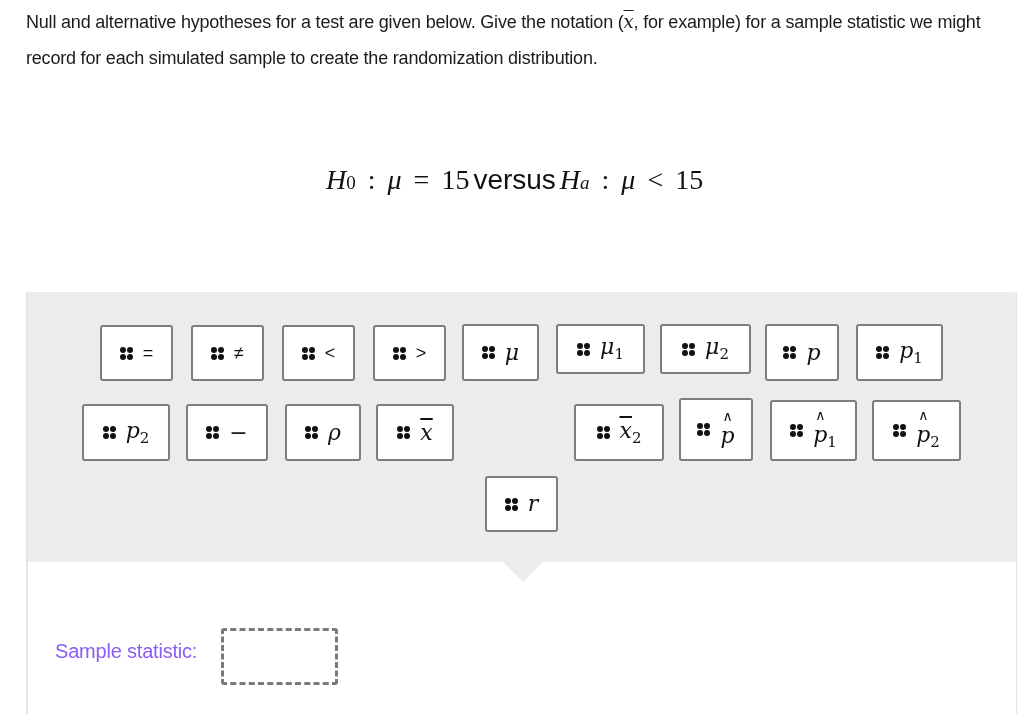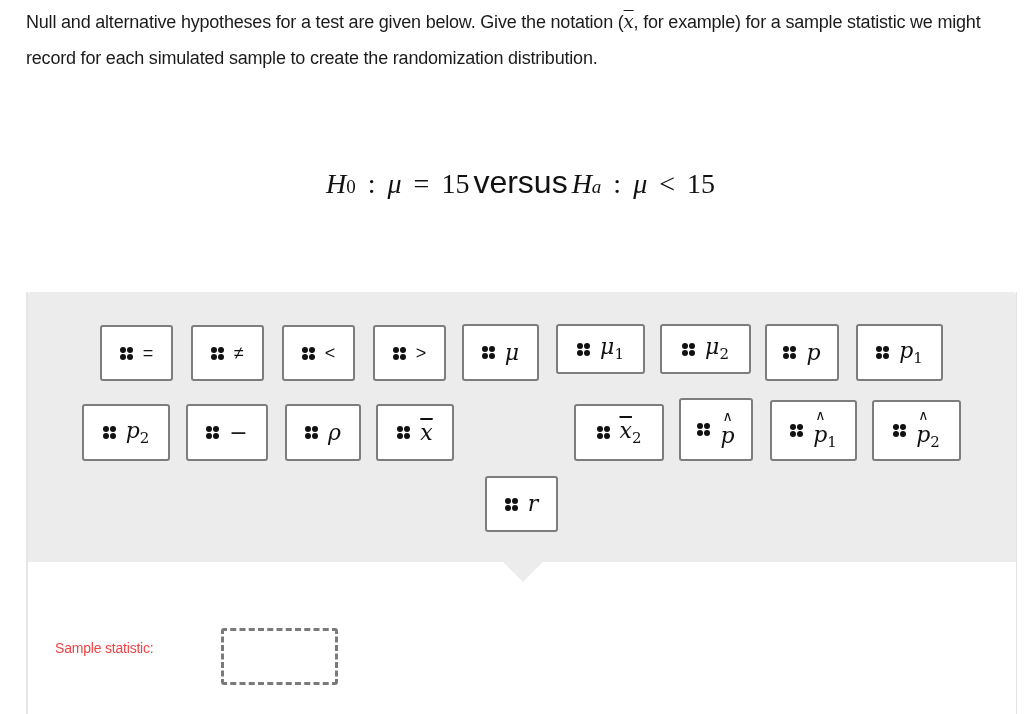--- a/index.html
+++ b/index.html
@@ -14,21 +14,21 @@
   }
   .xbar { font-family: "DejaVu Serif", serif; font-style: italic; text-decoration: overline; }
   .hyp {
     position: absolute; left: 326px; top: 164px; height: 40px;
     font-family: "Liberation Serif", "DejaVu Serif", serif; font-size: 28px; color: #111;
     white-space: nowrap; display: flex; align-items: baseline;
   }
   .hyp .it { font-style: italic; }
   .hyp sub { font-size: 19px; vertical-align: -5px; }
   .hyp .sp { display: inline-block; width: 12px; }
-  .hyp .word { font-family: "Liberation Sans", sans-serif; font-size: 32px; margin: 0 4px; }
+  .hyp .word { font-family: "Liberation Sans", sans-serif; font-size: 28px; margin: 0 4px; }
 
   .left-rule { position: absolute; left: 26px; top: 292px; width: 2px; height: 422px; background: #e6e6e6; }
   .palette {
     position: absolute; left: 28px; top: 292px; width: 988px; height: 270px;
     background: #ececec; border-radius: 3px 3px 0 0;
   }
   .caret {
     position: absolute; left: 503px; top: 562px; width: 0; height: 0;
     border-left: 20px solid transparent; border-right: 20px solid transparent;
     border-top: 20px solid #ececec;
@@ -49,21 +49,21 @@
     font-family: "DejaVu Serif", "Liberation Serif", serif; font-style: italic;
     font-size: 22px; color: #111; position: relative; line-height: 1;
   }
   .sym.plain { font-family: "Liberation Sans", sans-serif; font-style: normal; font-size: 18px; }
   .sym sub { font-style: normal; font-size: 15px; vertical-align: -5px; }
   .sym .bar { text-decoration: overline; }
   .sym .hat { position: absolute; left: 2px; top: -16px; font-style: normal; font-size: 14px; font-family: "DejaVu Sans", sans-serif; }
 
   .label {
     position: absolute; left: 55px; top: 640px;
-    font-size: 14px; color: #ef4444; letter-spacing: -0.2px;
+    font-size: 20px; color: #8b5cf6; letter-spacing: -0.2px;
   }
   .dropzone {
     position: absolute; left: 221px; top: 628px; width: 117px; height: 57px;
     box-sizing: border-box; border: 3px dashed #7a7a7a; border-radius: 3px; background: #fff;
   }
 </style>
 </head>
 <body>
 
 <div class="question"><span>Null and alternative hypotheses for a test are given below. Give the notation (</span><span class="xbar">x</span><span>, for example) for a sample statistic we might record for each simulated sample to create the randomization distribution.</span></div>

